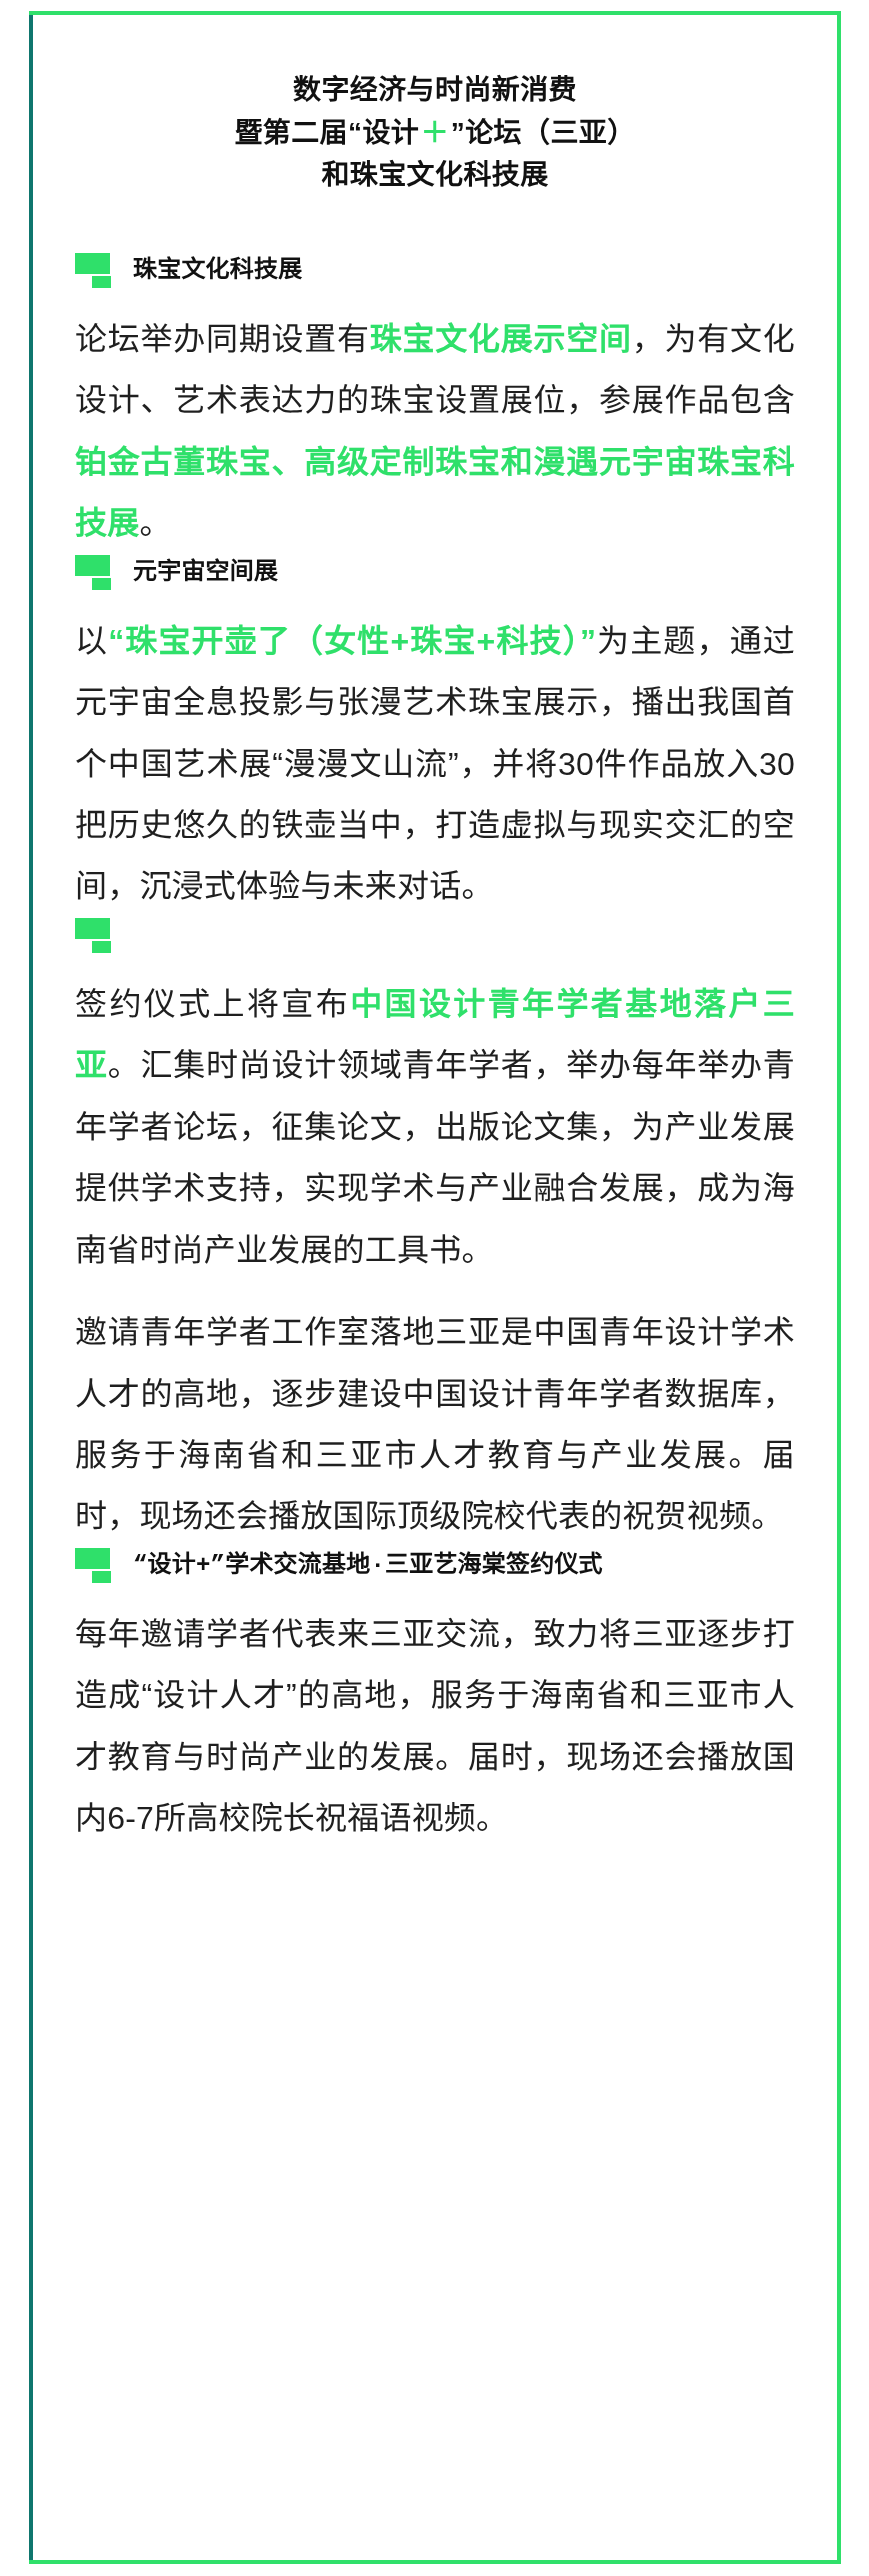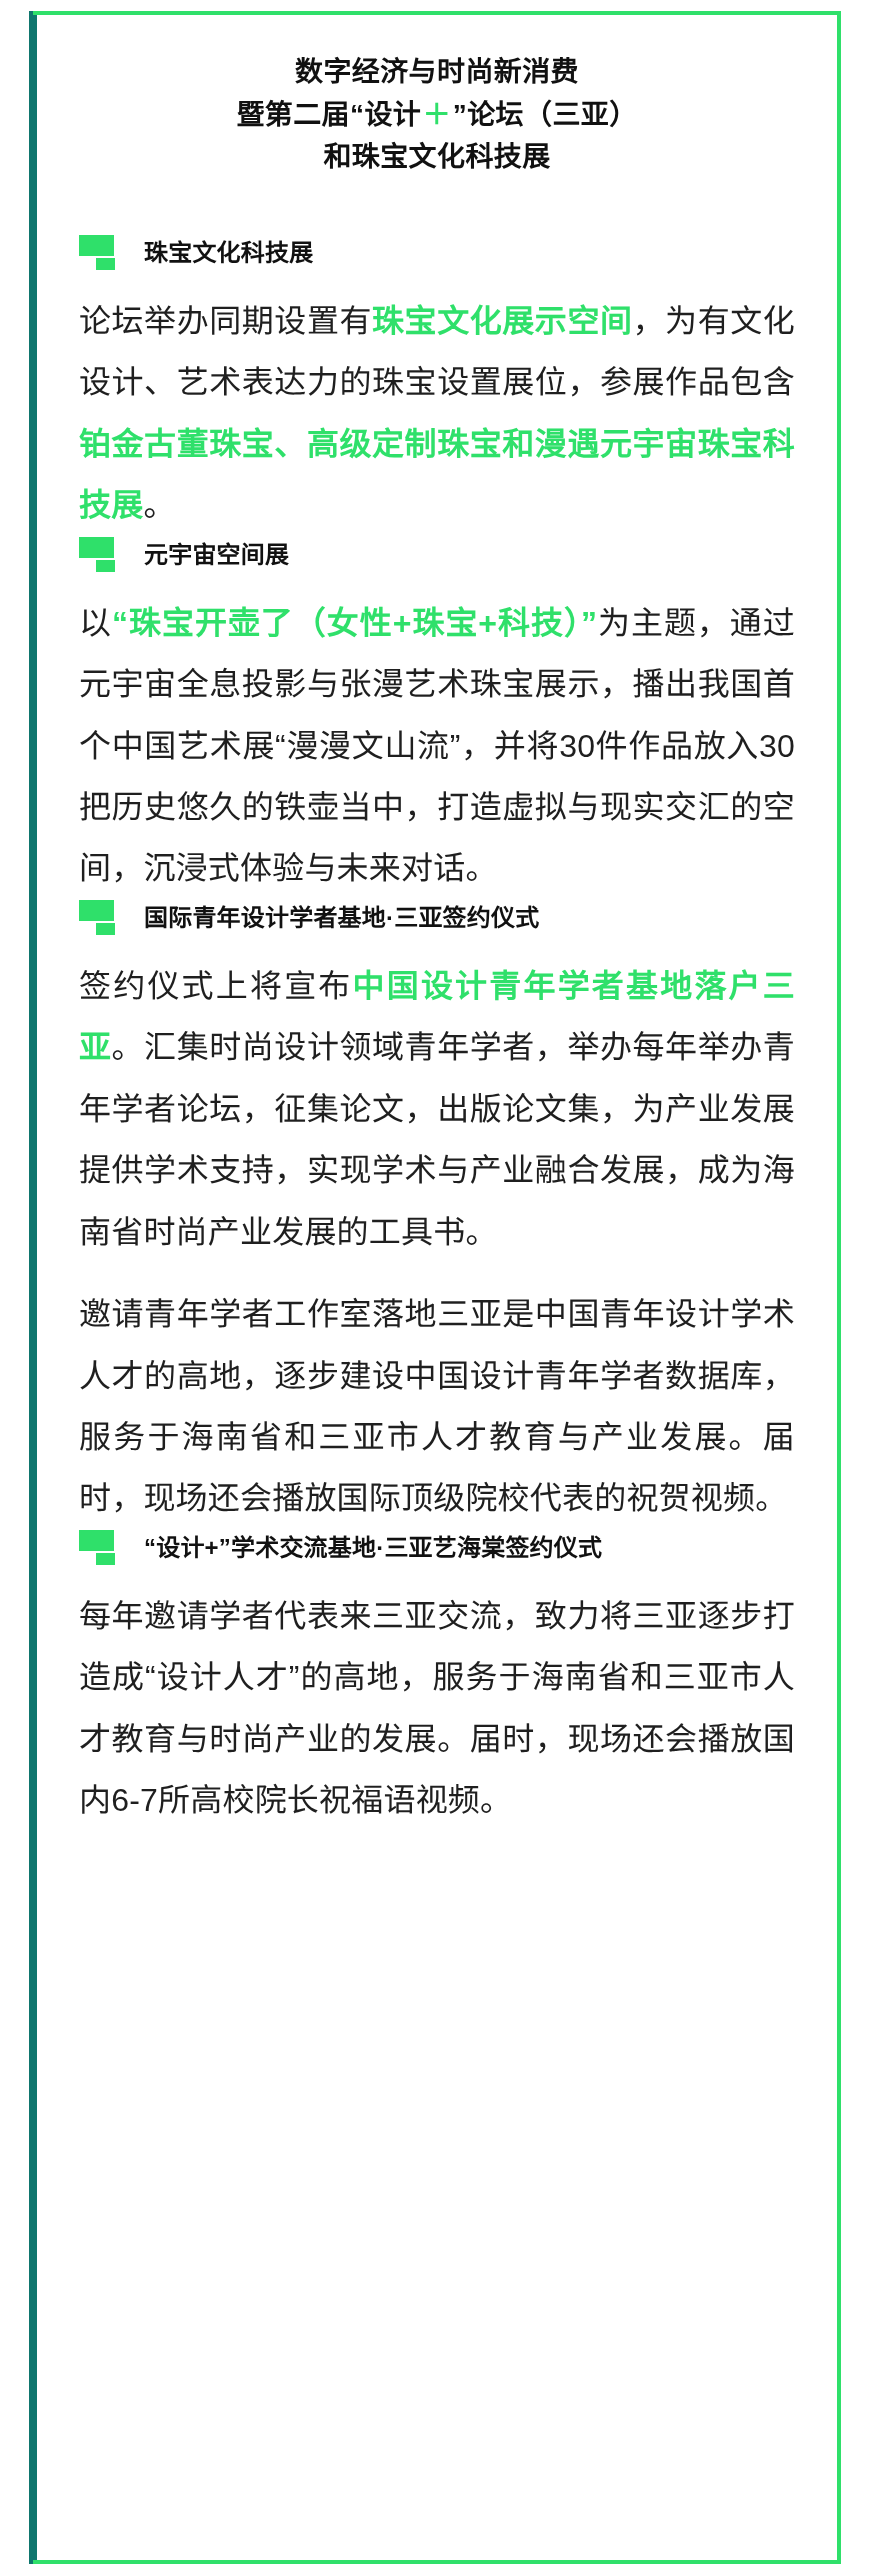--- a/index.html
+++ b/index.html
@@ -21,23 +21,23 @@
     box-sizing: border-box;
     padding: 0;
     background: #ffffff;
   }
   
   .card {
     position: relative;
     box-sizing: border-box;
     margin: 11.3px 29px 11.3px 29px;
     min-height: 2553px;
-    border-left: 8px solid #0f766e;
+    border-left: 4px solid #0f766e;
     border-right: 4px solid #2fe06a;
-    padding: 19px 42px 39px 42px;
+    padding: 37px 42px 39px 42px;
     background: #ffffff;
   }
   .card::before,
   .card::after {
     content: "";
     position: absolute;
     left: -4px;
     right: -4px;
     height: 4px;
     background: #2fe06a;
@@ -61,22 +61,23 @@
     padding: 0 1.6px;
   }
 
   .section {
   }
   .section.first { margin-top: 56px; }
 
   .heading {
     display: flex;
     align-items: center;
-    gap: 30px;
+    gap: 23px;
     margin-bottom: 6.4px;
+    font-family: Liberation Mono, monospace;
   }
   
   .mark {
     position: relative;
     width: 35px;
     height: 35px;
     flex: 0 0 35px;
   }
   .mark .blk {
     position: absolute;
@@ -145,21 +146,20 @@
         <span>以</span><span class="hl">“珠宝开壶了（女性+珠宝+科技）”</span><span>为主题，通过元宇宙全息投影与张漫艺术珠宝展示，播出我国首个中国艺术展“漫漫文山流”，并将30件作品放入30把历史悠久的铁壶当中，打造虚拟与现实交汇的空间，沉浸式体验与未来对话。</span>
       </p>
     </div>
 
     <div class="section">
       <div class="heading">
         <span class="mark">
           <span class="blk b-top"></span>
             <span class="blk b-bot"></span>
         </span>
-        <span class="heading-text">国际青年设计学者基地·三亚签约仪式</span>
       </div>
       <p class="para">
         <span>签约仪式上将宣布</span><span class="hl">中国设计青年学者基地落户三亚</span><span>。汇集时尚设计领域青年学者，举办每年举办青年学者论坛，征集论文，出版论文集，为产业发展提供学术支持，实现学术与产业融合发展，成为海南省时尚产业发展的工具书。</span>
       </p>
       <p class="para">
         <span>邀请青年学者工作室落地三亚是中国青年设计学术人才的高地，逐步建设中国设计青年学者数据库，服务于海南省和三亚市人才教育与产业发展。届时，现场还会播放国际顶级院校代表的祝贺视频。</span>
       </p>
     </div>
 
     <div class="section">

